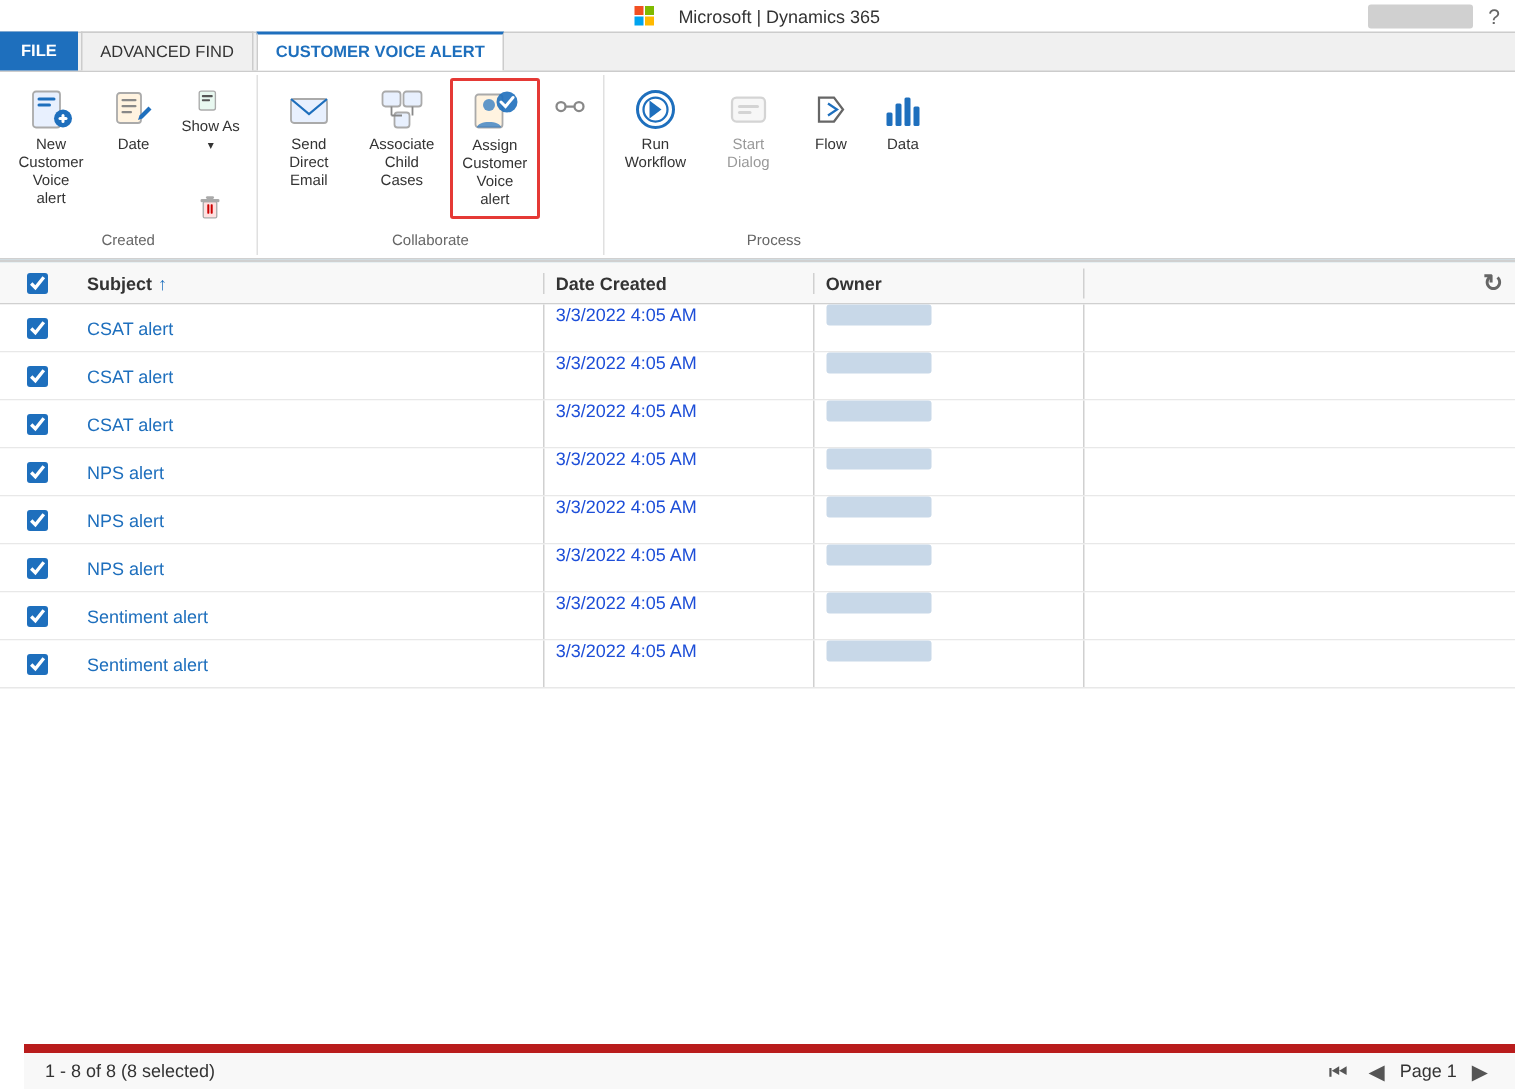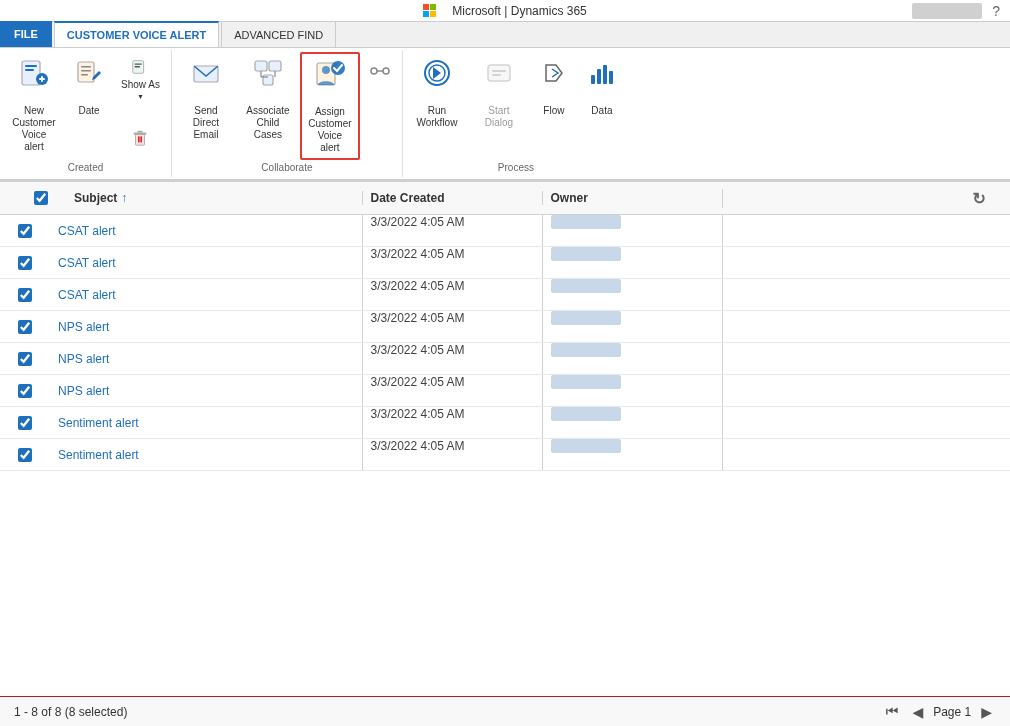--- a/index.html
+++ b/index.html
@@ -136,21 +136,21 @@
       padding: 4px 6px;
       cursor: pointer;
       border: 1px solid transparent;
       border-radius: 2px;
       background: transparent;
       min-width: 46px;
       max-width: 60px;
       font-size: 10px;
       color: #333;
       text-align: center;
-      gap: 16px;
+      gap: 2px;
     }
     .rb-btn.highlighted {
       border: 2px solid #e53935;
       background: #fff;
     }
     .rb-btn .icon-area {
       width: 32px;
       height: 32px;
       display: flex;
       align-items: center;
@@ -202,21 +202,21 @@
     
     .list-header {
       display: flex;
       align-items: center;
       height: 28px;
       background: #f8f8f8;
       border-bottom: 1px solid #d0d0d0;
       font-size: 12px;
       font-weight: 600;
       color: #333;
-      padding: 16px;
+      padding: 0;
       user-select: none;
     }
     .col-check {
       width: 50px;
       display: flex;
       align-items: center;
       justify-content: center;
       flex-shrink: 0;
     }
     .col-subject {
@@ -255,43 +255,43 @@
     }
     .list-row .row-subject a {
       color: #1e6fbd;
       text-decoration: none;
       font-size: 12px;
     }
     .row-date {
       width: 180px;
       padding: 0 8px;
       font-size: 12px;
-      color: #404040;
+      color: #1d4ed8;
     }
     .owner-placeholder {
       width: 70px;
       height: 14px;
       background: #c8d8e8;
       border-radius: 2px;
     }
 
     
     .status-bar {
       height: 30px;
       background: #f8f8f8;
-      border-top: 1px solid #b91c1c;
+      border-top: 6px solid #b91c1c;
       display: flex;
       align-items: center;
       justify-content: space-between;
       padding: 0 14px;
       font-size: 12px;
       color: #333;
       position: absolute;
       bottom: 0;
-      left: 0;
+      left: 16px;
       right: 0;
       gap: 40px;
     }
     .pagination {
       display: flex;
       align-items: center;
       gap: 6px;
     }
     .page-nav-btn {
       background: none;
@@ -337,22 +337,22 @@
   <div class="top-bar-right">
     <div class="user-avatar"></div>
     <span class="help-icon">?</span>
   </div>
 </div>
 
 <div class="ribbon-container">
 
   <div class="tab-row">
     <button class="tab-file">FILE</button>
+    <div class="tab-item">ADVANCED FIND</div>
     <div class="tab-item active">CUSTOMER VOICE ALERT</div>
-    <div class="tab-item">ADVANCED FIND</div>
   </div>
 
   <div class="ribbon">
 
     <div class="ribbon-group">
       <div class="ribbon-buttons">
 
         <button class="rb-btn">
           <div class="icon-area">
             <svg class="svg-icon-lg" viewBox="0 0 32 32">

